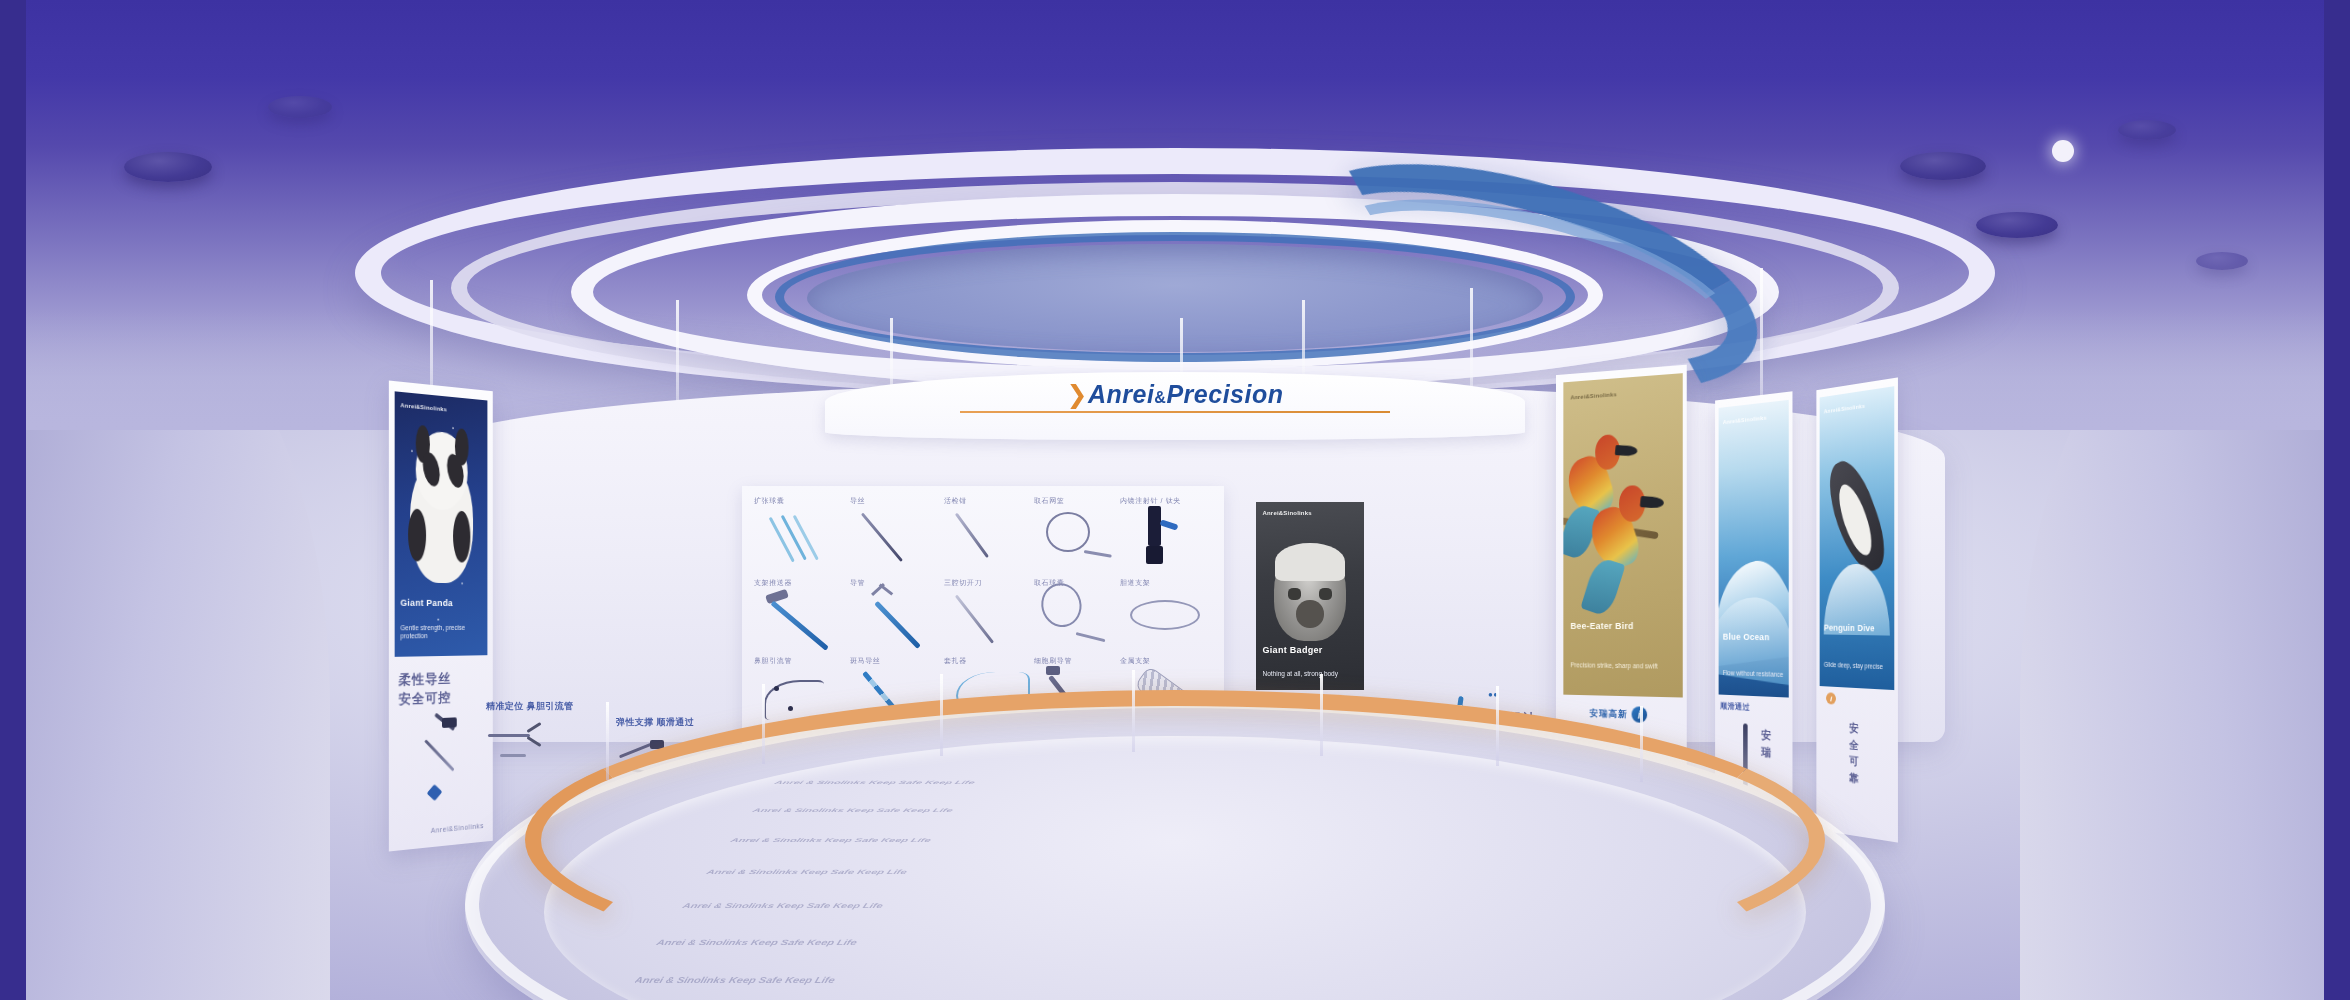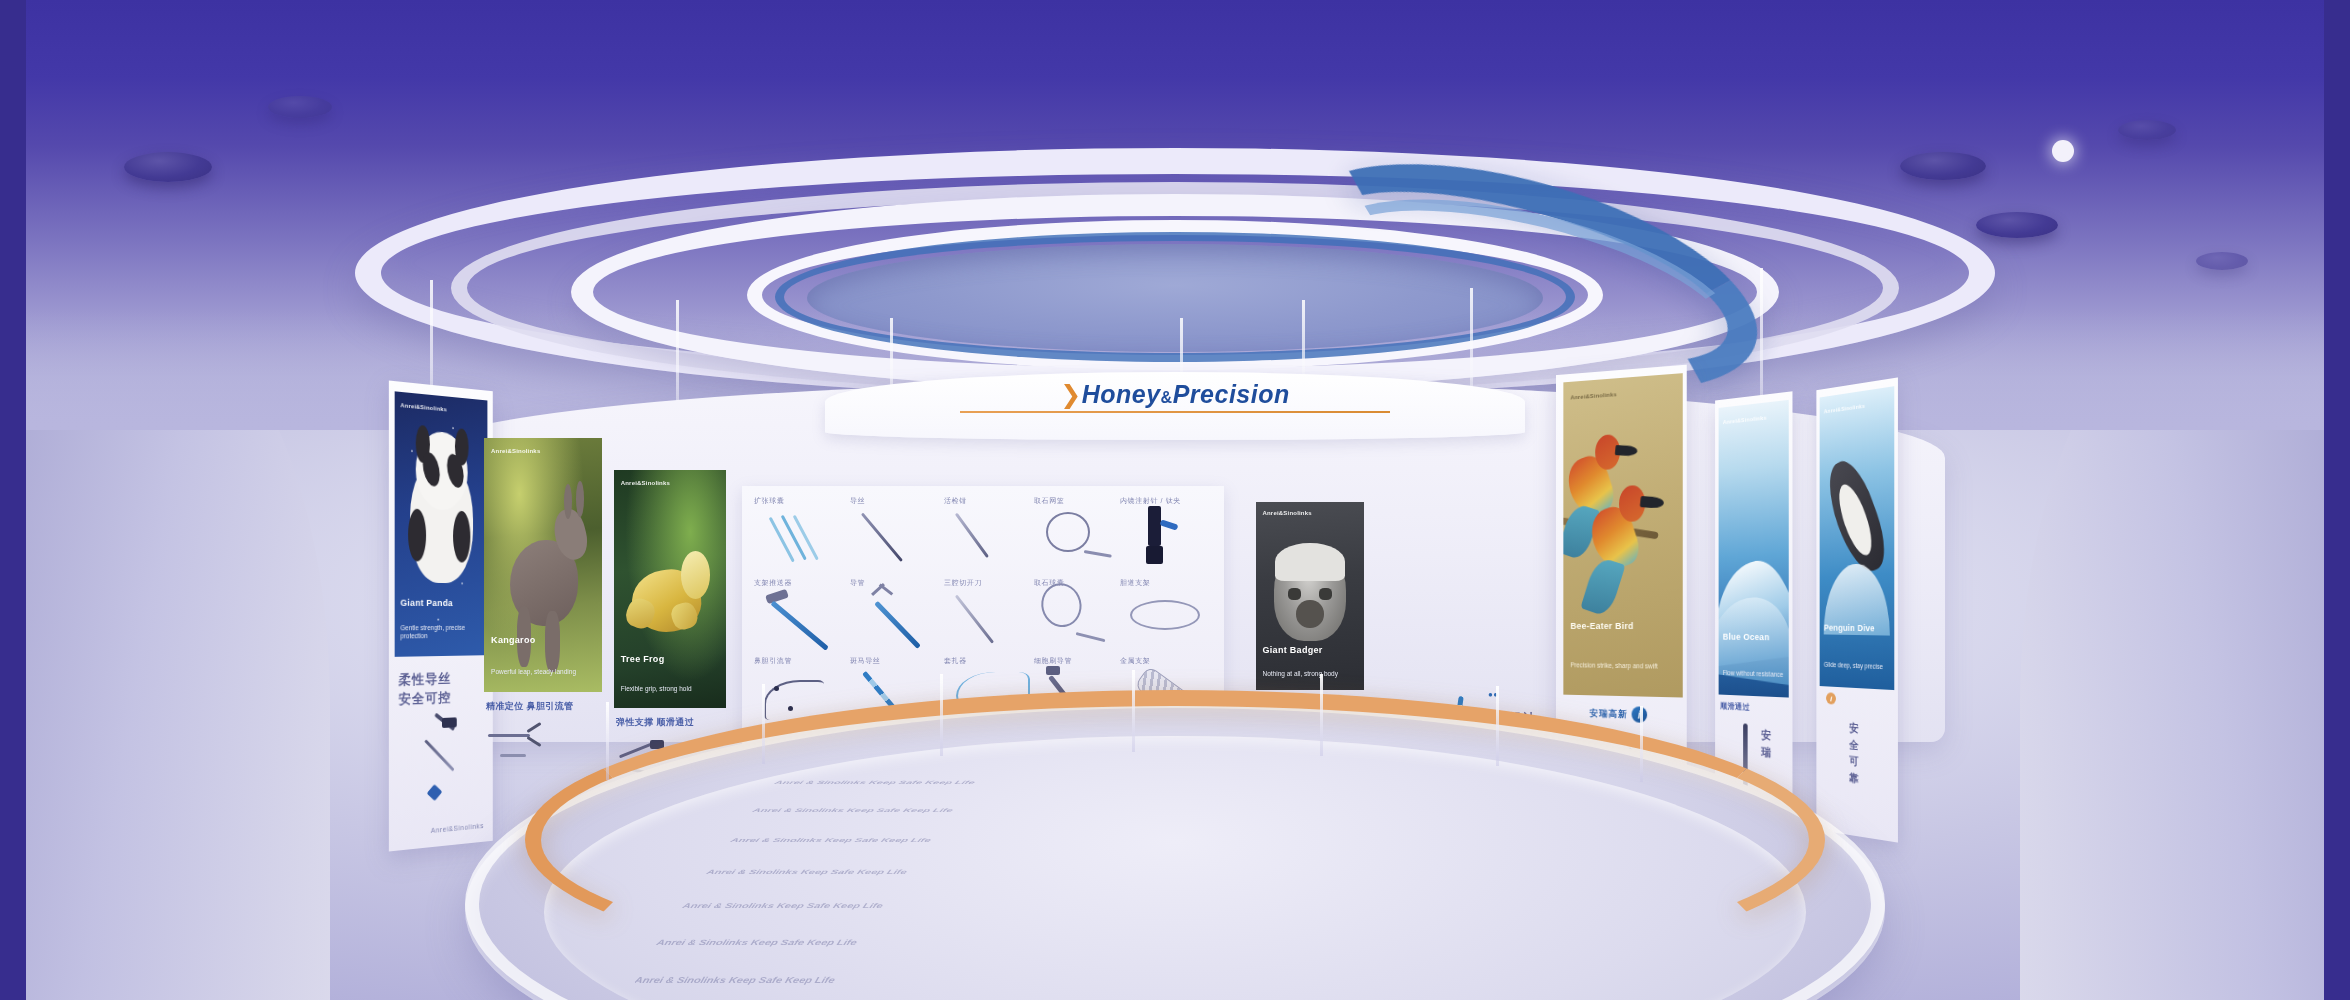--- a/index.html
+++ b/index.html
@@ -312,21 +312,21 @@
     <div class="rod" style="left:1180px;top:318px;height:180px;"></div>
     <div class="rod" style="left:1302px;top:300px;height:200px;"></div>
     <div class="rod" style="left:1470px;top:288px;height:210px;"></div>
     <div class="rod" style="left:1760px;top:268px;height:220px;"></div>
   </div>
 
   <div class="backwall"></div>
 
   <div class="brandbar">
     <div class="bname">
-      <span class="swoosh">❯</span><span>Honey</span><span class="amp">&amp;</span><span>Precision</span>
+      <span class="swoosh">❯</span><span>Anrei</span><span class="amp">&amp;</span><span>Precision</span>
     </div>
     <div class="bline"></div>
   </div>
 
   <div class="kiosk" style="left:386px;top:386px;width:112px;height:460px;
               transform:perspective(900px) rotateY(22deg);">
     <div class="poster pz-panda" style="left:6px;top:10px;width:100px;height:260px;">
       <div class="plogo">Anrei&amp;Sinolinks</div>
       <div class="panda-body"></div>
       <div class="panda-head"></div>
@@ -349,54 +349,34 @@
       <div style="position:absolute;left:2px;top:22px;width:44px;height:3px;
         background:linear-gradient(90deg,#5a5d80,#8e91b4);transform:rotate(46deg);
         transform-origin:left center;border-radius:2px;"></div>
       <div style="position:absolute;left:6px;top:70px;width:12px;height:12px;
         background:#2e5fb0;border-radius:2px;transform:rotate(44deg);"></div>
     </div>
     <div class="glabel" style="left:44px;top:440px;">Anrei&amp;Sinolinks</div>
   </div>
 
   <div style="position:absolute;left:484px;top:438px;width:118px;height:332px;">
-    <div class="poster pz-kang" style="left:0;top:0;width:118px;height:254px;">
-      <div class="plogo">Anrei&amp;Sinolinks</div>
-      <div class="k-body"></div>
-      <div class="k-head"></div>
-      <div class="k-ear" style="left:68%;top:18%;"></div>
-      <div class="k-ear" style="left:78%;top:17%;"></div>
-      <div class="k-leg" style="left:28%;top:66%;"></div>
-      <div class="k-leg" style="left:52%;top:68%;"></div>
-      <div class="ptitle">Kangaroo</div>
-      <div class="psub">Powerful leap, steady landing</div>
-    </div>
     <div class="pcap" style="left:2px;top:262px;">精准定位 鼻胆引流管</div>
     <div style="position:absolute;left:4px;top:282px;width:70px;height:46px;">
       <div style="position:absolute;left:0;top:14px;width:42px;height:3px;
         background:#6b6e92;border-radius:2px;"></div>
       <div style="position:absolute;left:38px;top:6px;width:16px;height:3px;
         background:#51546f;transform:rotate(-32deg);border-radius:2px;"></div>
       <div style="position:absolute;left:38px;top:20px;width:16px;height:3px;
         background:#51546f;transform:rotate(32deg);border-radius:2px;"></div>
       <div style="position:absolute;left:12px;top:34px;width:26px;height:3px;
         background:#8b8eae;border-radius:2px;"></div>
     </div>
   </div>
 
   <div style="position:absolute;left:614px;top:470px;width:112px;height:330px;">
-    <div class="poster pz-frog" style="left:0;top:0;width:112px;height:238px;">
-      <div class="plogo">Anrei&amp;Sinolinks</div>
-      <div class="frog-b"></div>
-      <div class="frog-h"></div>
-      <div class="frog-l" style="left:12%;top:54%;width:24%;height:12%;transform:rotate(22deg);"></div>
-      <div class="frog-l" style="left:52%;top:56%;width:22%;height:11%;transform:rotate(-18deg);"></div>
-      <div class="ptitle">Tree Frog</div>
-      <div class="psub">Flexible grip, strong hold</div>
-    </div>
     <div class="pcap" style="left:2px;top:246px;">弹性支撑 顺滑通过</div>
     <div style="position:absolute;left:2px;top:268px;width:80px;height:56px;">
       <div style="position:absolute;left:2px;top:10px;width:40px;height:3px;
         background:#5d6086;transform:rotate(-22deg);border-radius:2px;"></div>
       <div style="position:absolute;left:34px;top:2px;width:14px;height:9px;
         background:#3b3e60;border-radius:2px;"></div>
       <div style="position:absolute;left:2px;top:32px;width:46px;height:3px;
         background:#8d90b2;transform:rotate(12deg);border-radius:2px;"></div>
       <div style="position:absolute;left:40px;top:30px;width:12px;height:12px;
         background:#25284a;border-radius:2px;"></div>

